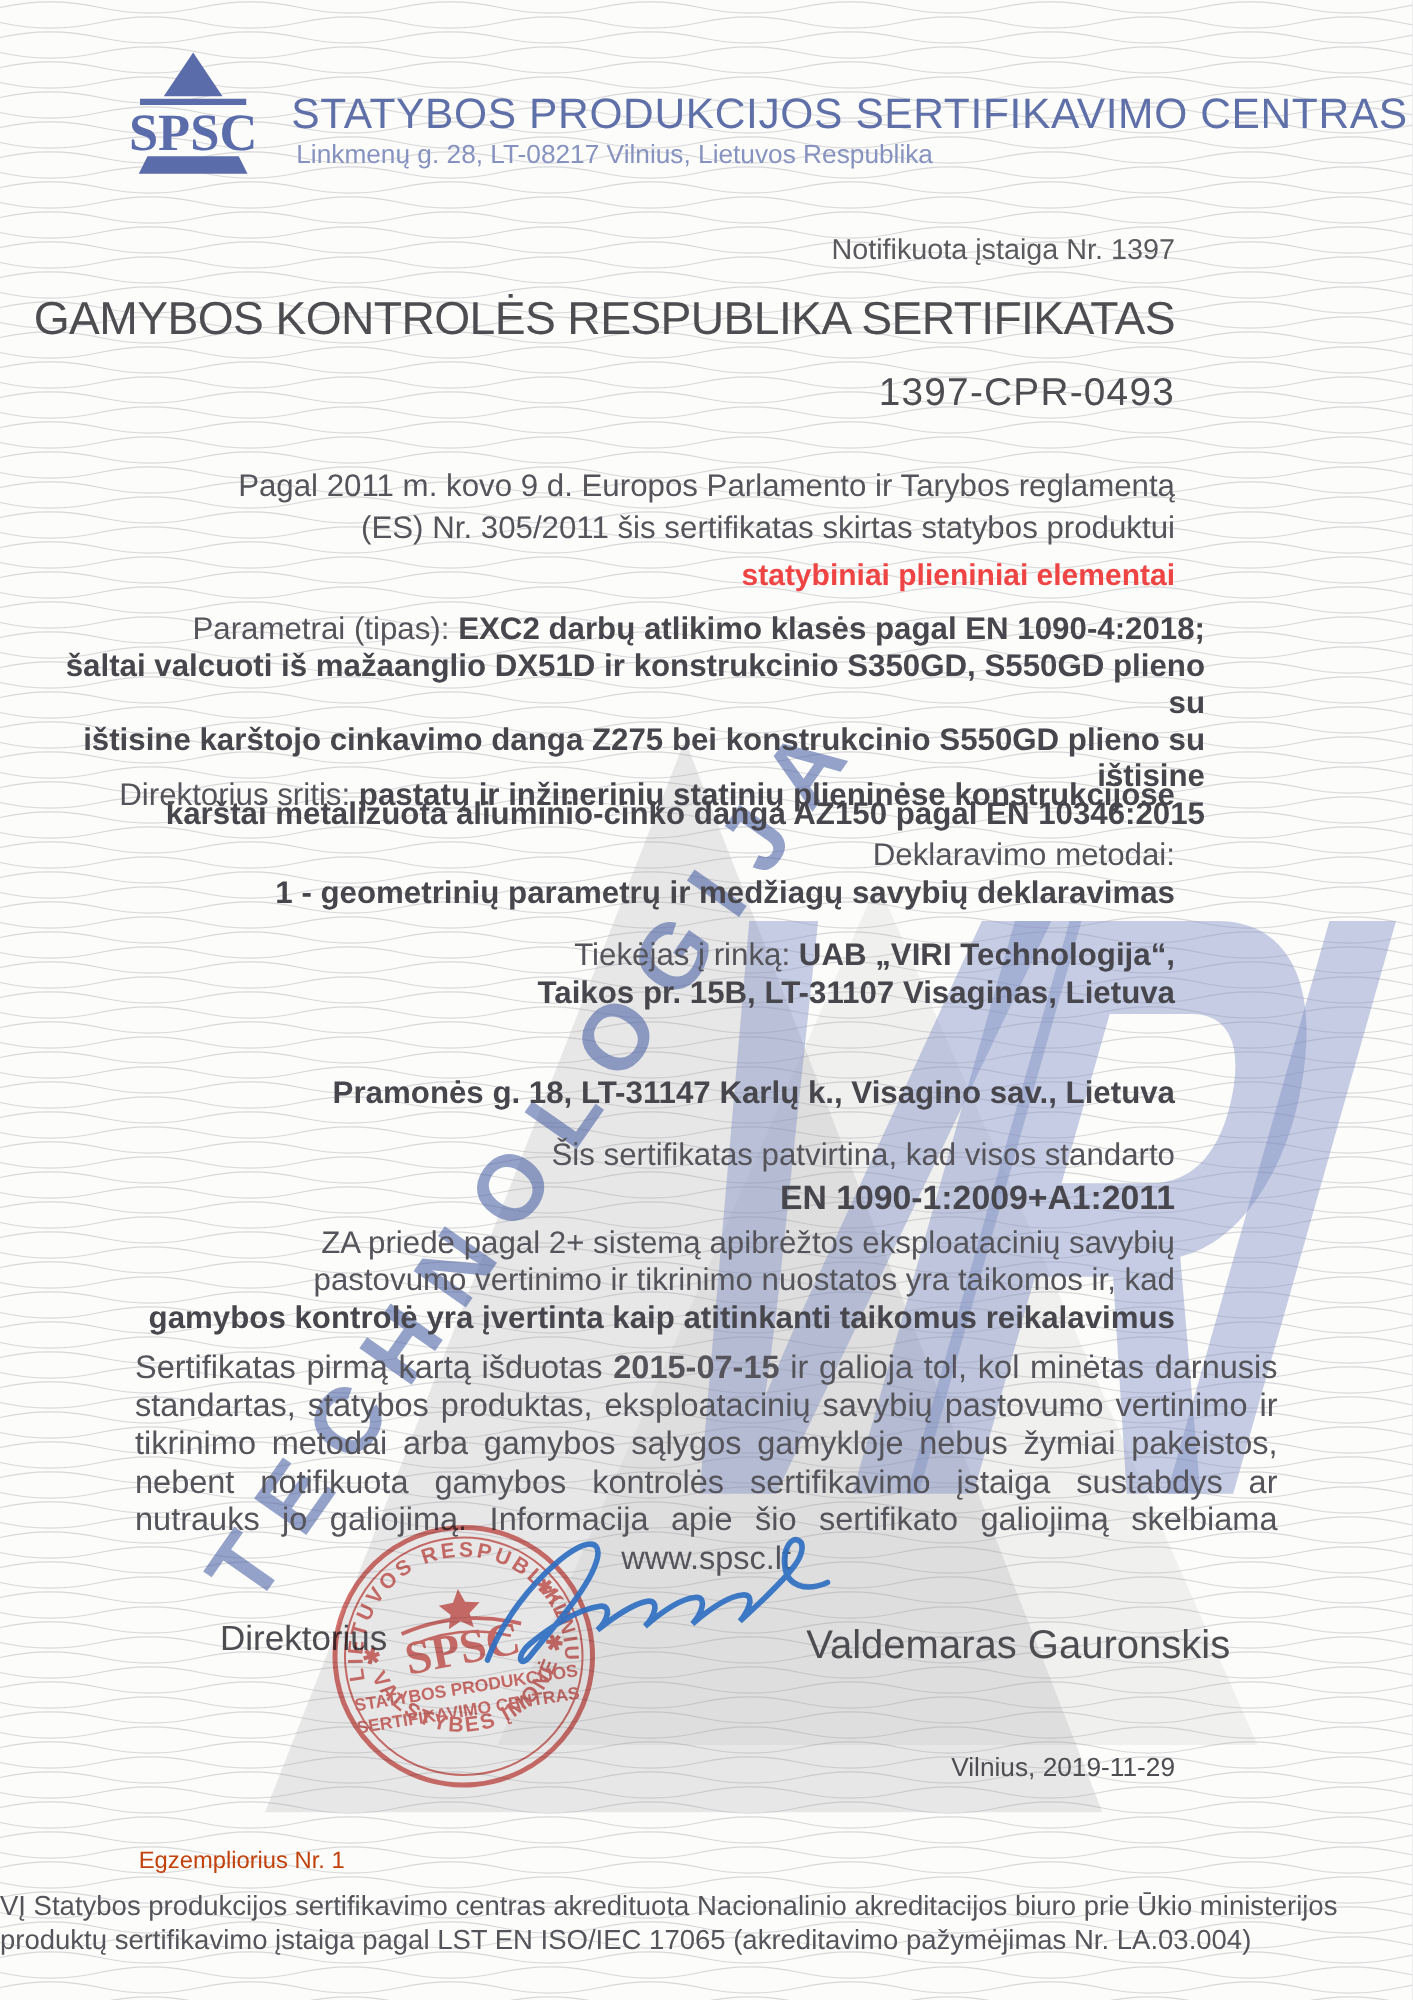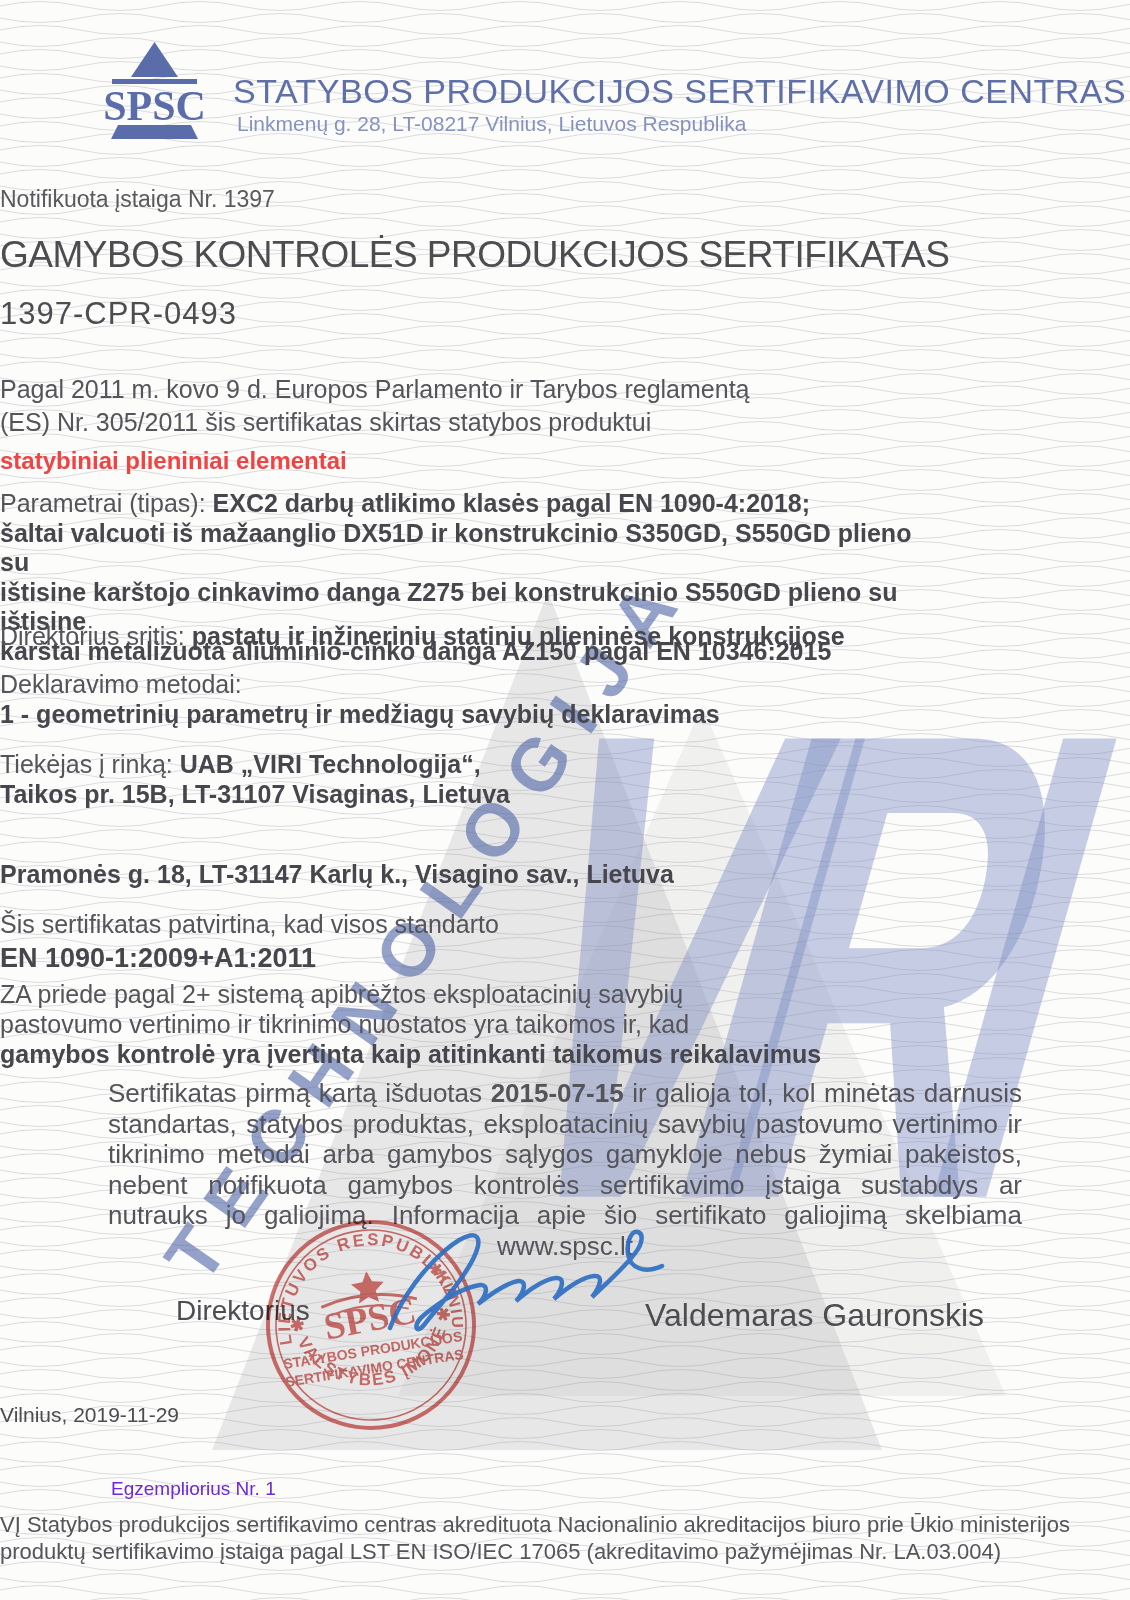--- a/index.html
+++ b/index.html
@@ -21,27 +21,27 @@
     font-weight:bold;font-style:italic;letter-spacing:-.16em;
     transform:skewX(-10deg) scaleY(1.8);transform-origin:0 0;
     color:rgba(122,139,193,.42);white-space:nowrap;}
   
   .logo{position:absolute;left:92px;top:40px;}
   .orgname{position:absolute;left:233px;top:72px;font-size:34px;color:#5f70a9;
     letter-spacing:.5px;white-space:nowrap;}
   .orgaddr{position:absolute;left:237px;top:112px;font-size:21px;color:#8692bf;
     white-space:nowrap;}
   
-  .row{position:absolute;left:0;width:940px;text-align:left;white-space:nowrap;}
+  .row{position:absolute;left:0;width:940px;text-align:right;white-space:nowrap;}
   .notified{top:186px;font-size:23px;color:#5a5a5e;}
   .doctitle{top:234px;font-size:37px;color:#4c4c51;letter-spacing:-.5px;}
   .certno{top:296px;font-size:31px;color:#4c4c51;letter-spacing:1px;}
   .regtext{top:373px;font-size:25px;line-height:33px;white-space:normal;}
   .product{top:447px;font-size:24px;font-weight:bold;color:#ef4444;}
-  .params{top:489px;font-size:25px;line-height:29.5px;white-space:normal;}
+  .params{top:489px;font-size:25px;line-height:29.5px;white-space:normal;margin-left:24px;}
   .params b,.lblrow b,.bold{font-weight:bold;color:#46464c;}
   .apply{top:622px;font-size:25px;}
   .declab{top:670px;font-size:25px;}
   .decval{top:700px;font-size:25px;}
   .sup1{top:750px;font-size:25px;}
   .sup2{top:780px;font-size:25px;}
   .pro1{top:830px;font-size:25px;}
   .pro2{top:860px;font-size:25px;}
   .conf1{top:910px;font-size:25px;}
   .confstd{top:943px;font-size:27px;}
@@ -50,21 +50,21 @@
   .confbold{top:1040px;font-size:25px;}
   .validity{position:absolute;left:108px;top:1078px;width:914px;font-size:26px;
     line-height:30.5px;text-align:justify;text-align-last:center;color:#54545a;}
   
   .role{position:absolute;left:176px;top:1295px;font-size:28px;color:#4c4c51;}
   .sigimg{position:absolute;left:372px;top:1206px;}
   .signame{position:absolute;left:645px;top:1297px;font-size:32px;color:#4c4c51;white-space:nowrap;}
   .stampbox{position:absolute;left:259px;top:1213px;mix-blend-mode:multiply;}
   .pdate{top:1403px;font-size:21px;color:#4c4c51;}
   
-  .copy{position:absolute;left:111px;top:1478px;font-size:19px;color:#6d28d9;text-align:center;}
+  .copy{position:absolute;left:111px;top:1478px;font-size:19px;color:#c2410c;text-align:center;}
   .foot1{top:1512px;font-size:22px;color:#54545a;}
   .foot2{top:1539px;font-size:22px;color:#54545a;}
 </style>
 </head>
 <body>
 
 <div class="page">
 
   <svg class="waves" width="1130" height="1600" aria-hidden="true">
     <defs>
@@ -86,21 +86,21 @@
       <polygon points="62.5,2 86,37 39,37"></polygon>
       <rect x="20" y="39" width="85" height="5"></rect>
       <text x="62.5" y="80" text-anchor="middle" font-family="Liberation Serif, serif" font-weight="bold" font-size="42" letter-spacing="0">SPSC</text>
       <polygon points="26,85 99,85 106,99 19,99"></polygon>
     </g>
   </svg>
   <div class="orgname">STATYBOS PRODUKCIJOS SERTIFIKAVIMO CENTRAS</div>
   <div class="orgaddr">Linkmenų g. 28, LT-08217 Vilnius, Lietuvos Respublika</div>
 
   <div class="row notified">Notifikuota įstaiga Nr. 1397</div>
-  <div class="row doctitle">GAMYBOS KONTROLĖS PRODUKCIJOS SERTIFIKATAS</div>
+  <div class="row doctitle">GAMYBOS KONTROLĖS RESPUBLIKA SERTIFIKATAS</div>
   <div class="row certno">1397-CPR-0493</div>
 
   <div class="row regtext">
     <span>Pagal 2011 m. kovo 9 d. Europos Parlamento ir Tarybos reglamentą</span><br>
     <span>(ES) Nr. 305/2011 šis sertifikatas skirtas statybos produktui</span>
   </div>
 
   <div class="row product">statybiniai plieniniai elementai</div>
 
   <div class="row params">

